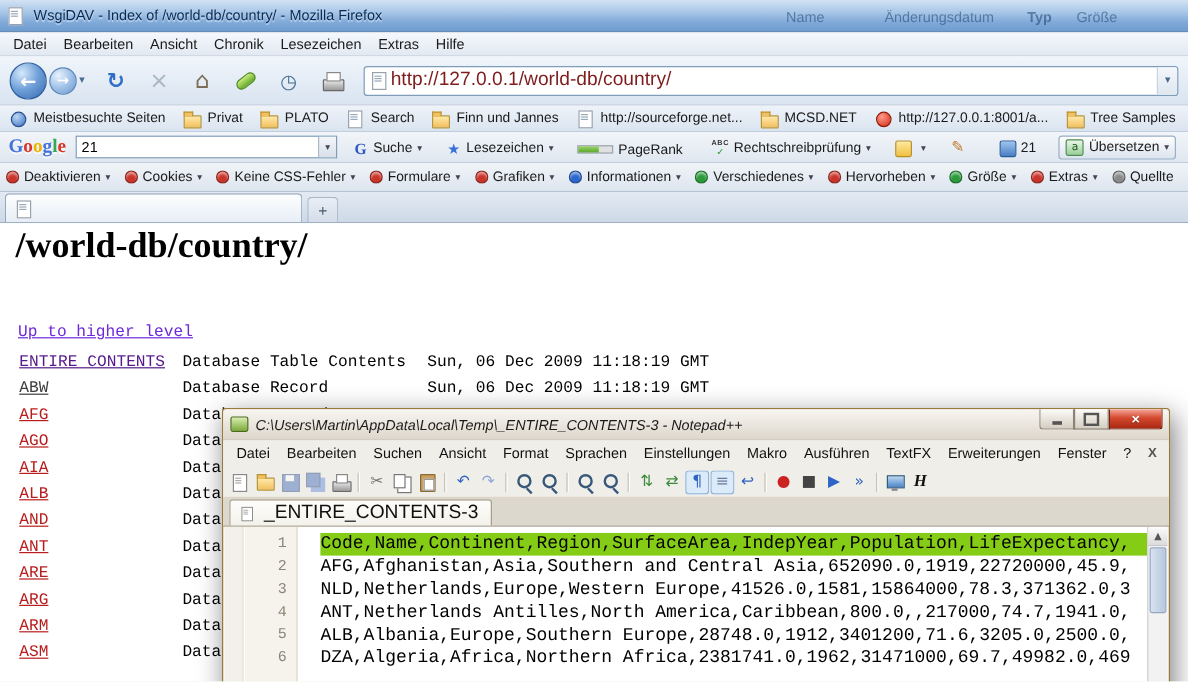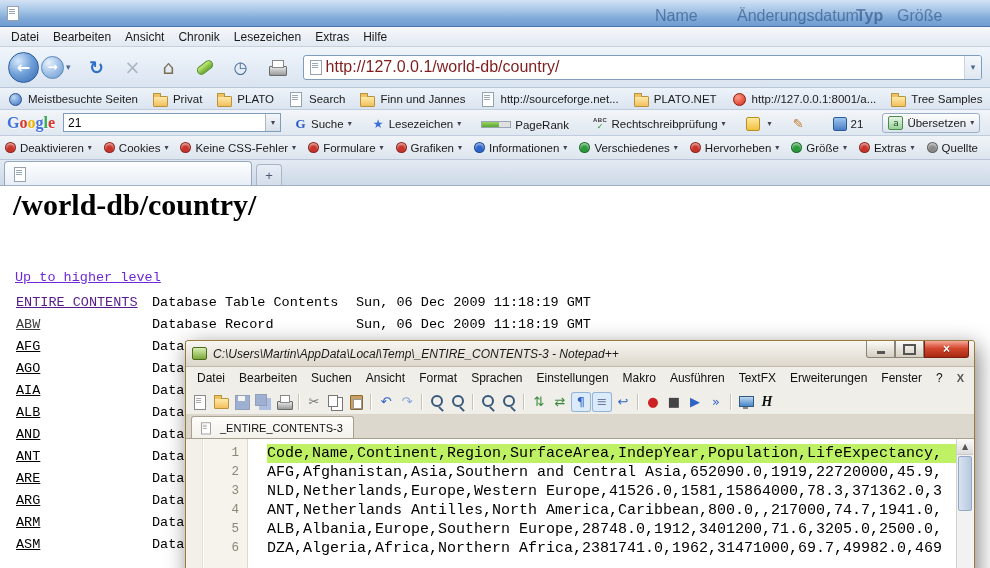--- a/index.html
+++ b/index.html
@@ -5,21 +5,21 @@
   * { box-sizing: border-box; margin: 0; padding: 0; }
   html,body { width: 990px; height: 568px; }
   body { font-family: "Liberation Sans", sans-serif; }
   .screen { position: relative; width: 990px; height: 568px; overflow: hidden; background: #fff; }
 
   
   .ff-titlebar { position:absolute; left:0; top:0; right:0; height:27px;
     background: linear-gradient(180deg,#d3e2f3 0%,#a9c7e8 38%,#7fa9d8 72%,#6f9cd0 100%);
     border-bottom:1px solid #4a74a8; display:flex; align-items:center; padding-left:6px; }
   .ff-title { margin-left:7px; font-size:12px; color:#0a2a52; text-shadow:0 1px 1px rgba(255,255,255,.55); white-space:nowrap; }
-  .glass-hint { position:absolute; top:7px; font-size:16px; color:#14386b; opacity:.5; white-space:nowrap; }
+  .glass-hint { position:absolute; top:7px; font-size:12px; color:#14386b; opacity:.5; white-space:nowrap; }
 
   .ff-menubar { position:absolute; left:0; top:27px; right:0; height:20px;
     background: linear-gradient(#f6f8fb,#e2e9f2); border-bottom:1px solid #c8d0da;
     display:flex; align-items:center; padding-left:4px; }
   .ff-menu { padding:2px 7px; font-size:12px; color:#1a1a1a; }
 
   .ff-navbar { position:absolute; left:0; top:47px; right:0; height:41px;
     background: linear-gradient(#f0f5fb,#d9e4f1); border-bottom:1px solid #b8c6d8;
     display:flex; align-items:center; padding:0 8px; }
   .ff-back { width:31px; height:31px; border-radius:50%; flex:0 0 auto;
@@ -125,21 +125,21 @@
   
   .ff-content { position:absolute; left:0; top:186px; right:0; bottom:0; background:#fff; overflow:hidden; }
   .page-h1 { position:absolute; left:13px; top:2px; font:bold 30px "Liberation Serif",serif; color:#000; }
   .up-link { position:absolute; left:15px; top:84px; font:13.5px "Liberation Mono",monospace;
     color:#6d28d9; text-decoration:underline; cursor:pointer; }
   .dir-rows { position:absolute; left:0; top:106px; right:0; bottom:0; overflow:hidden; }
   .dir-row { position:relative; height:22px; }
   .dir-name { position:absolute; left:16px; font:13.5px/22px "Liberation Mono",monospace; text-decoration:underline; cursor:pointer; }
   .dir-name.visited { color:#551a8b; }
   .dir-name.dark { color:#3d3d3d; }
-  .dir-name.link { color:#000000; }
+  .dir-name.link { color:#b91c1c; }
   .dir-desc { position:absolute; left:152px; font:13.5px/22px "Liberation Mono",monospace; color:#000; white-space:pre; }
   .dir-date { position:absolute; left:356px; font:13.5px/22px "Liberation Mono",monospace; color:#000; white-space:pre; }
 
   
   .npp-window { position:absolute; left:185px; top:340px; width:790px; height:400px;
     background:#f0eee9; border:1px solid #9a7a3a; border-radius:3px 3px 0 0;
     box-shadow: inset 0 0 0 1px rgba(255,255,255,.4), 3px 6px 22px rgba(0,0,0,.5); }
   .npp-titlebar { position:absolute; left:0; top:0; right:0; height:26px;
     background:linear-gradient(#f8f6f2,#ddd7cb); border-bottom:1px solid #c2bbac;
     border-radius:3px 3px 0 0; display:flex; align-items:center; padding-left:6px; }
@@ -187,45 +187,46 @@
   .np-paste::after { content:""; position:absolute; left:7px; top:7px; width:7px; height:8px; background:#fff; border:1px solid #999; }
   .np-mag::before { content:""; position:absolute; left:4px; top:3px; width:8px; height:8px; border:2px solid #38587a; border-radius:50%; }
   .np-mag::after { content:""; position:absolute; right:3px; bottom:2px; width:6px; height:2px; background:#38587a; transform:rotate(45deg); }
   .np-monitor::before { content:""; position:absolute; left:3px; top:4px; width:13px; height:9px;
     background:linear-gradient(#bcd8f2,#4a86c8); border:1px solid #345a7e; }
   .np-monitor::after { content:""; position:absolute; left:7px; bottom:3px; width:5px; height:2px; background:#888; }
   .np-H { font-family:"Liberation Serif",serif; font-style:italic; font-weight:bold; font-size:14px; }
   .npp-tabbar { position:absolute; left:0; top:74px; right:0; height:24px; background:#ddd8cd; border-bottom:1px solid #a9a08e; }
   .npp-tab { position:absolute; left:5px; bottom:0; height:22px; display:flex; align-items:center; gap:4px;
     padding:0 10px 0 4px; background:linear-gradient(#fefdfb,#f3f1ea); border:1px solid #a9a08e; border-bottom:none;
-    border-radius:3px 3px 0 0; font-size:11px; color:#111; white-space:nowrap;text-align:right; }
+    border-radius:3px 3px 0 0; font-size:16px; color:#111; white-space:nowrap;text-align:right; }
   .tabico { transform:scale(.8); }
   .npp-editor { position:absolute; left:1px; right:1px; top:98px; bottom:0; background:#fff; overflow:hidden; }
   .ed-bmargin { position:absolute; left:0; top:0; bottom:0; width:16px; background:#f2f0e9; border-right:1px solid #e4e0d4; }
   .ed-nmargin { position:absolute; left:17px; top:0; bottom:0; width:44px; background:#f5f3ec; border-right:1px solid #ddd8ca; }
   .ed-lines { position:absolute; left:0; top:5px; right:17px; bottom:0; overflow:hidden; }
   .ed-line { position:relative; height:19px; }
   .ed-line .num { position:absolute; left:0; width:52px; text-align:right; font:12.5px/19px "Liberation Mono",monospace; color:#8a8577; }
   .ed-line .txt { position:absolute; left:80px; right:0; font:15px/19px "Liberation Mono",monospace; color:#000;
     white-space:pre; overflow:hidden; }
-  .ed-line.current .txt { background:#bef264; }
+  .ed-line.current .txt { background:#84cc16; }
   .ed-scroll { position:absolute; right:0; top:0; bottom:0; width:17px; background:#f2f2f2; border-left:1px solid #d0d0d0; }
   .ed-sarrow { position:absolute; top:0; left:0; right:0; height:16px; display:flex; align-items:center; justify-content:center;
     font-size:8px; color:#555; background:linear-gradient(#fbfbfb,#dcdcdc); border-bottom:1px solid #c8c8c8;
     font-family:"DejaVu Sans",sans-serif; }
   .ed-thumb { position:absolute; top:17px; left:1px; right:1px; height:55px;
     background:linear-gradient(90deg,#d8e2f0,#b8c8de); border:1px solid #94a8c4; border-radius:2px; }
 </style>
 </head>
 <body>
 
 <div class="screen">
 
   <div class="ff-titlebar">
     <span class="bm-ico bm-page"></span>
+    <span class="ff-title">WsgiDAV - Index of /world-db/country/ - Mozilla Firefox</span>
     <div>
 
     <span class="glass-hint" style="left: 655px;">Name</span>
         <span class="glass-hint" style="left: 737px;">Änderungsdatum</span>
         <span class="glass-hint" style="left: 856px; font-weight: bold;">Typ</span>
         <span class="glass-hint" style="left: 897px;">Größe</span>
       </div>
   </div>
 
   <div class="ff-menubar">
@@ -286,21 +287,21 @@
         <span class="bm-label">Finn und Jannes</span>
       </span>
 
       <span class="bm-item">
         <span class="bm-ico bm-page"></span>
         <span class="bm-label">http://sourceforge.net...</span>
       </span>
 
       <span class="bm-item">
         <span class="bm-ico bm-folder"></span>
-        <span class="bm-label">PLATO.NET</span>
+        <span class="bm-label">MCSD.NET</span>
       </span>
 
       <span class="bm-item">
         <span class="bm-ico bm-reddot"></span>
         <span class="bm-label">http://127.0.0.1:8001/a...</span>
       </span>
 
       <span class="bm-item">
         <span class="bm-ico bm-folder"></span>
         <span class="bm-label">Tree Samples</span>

